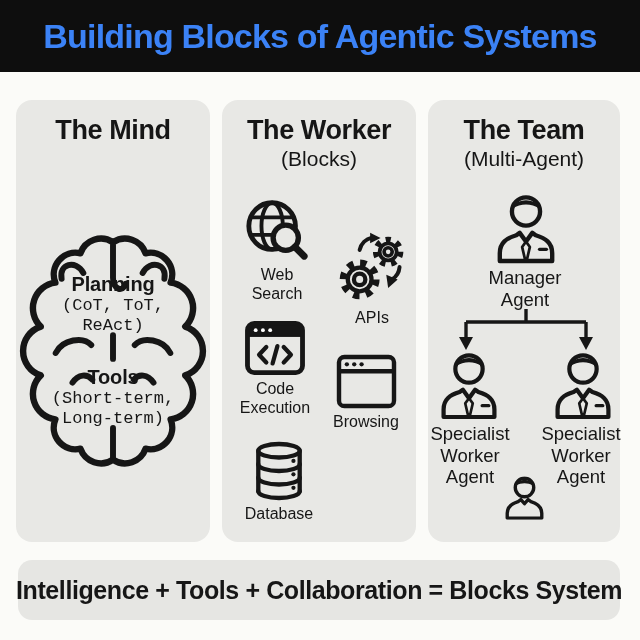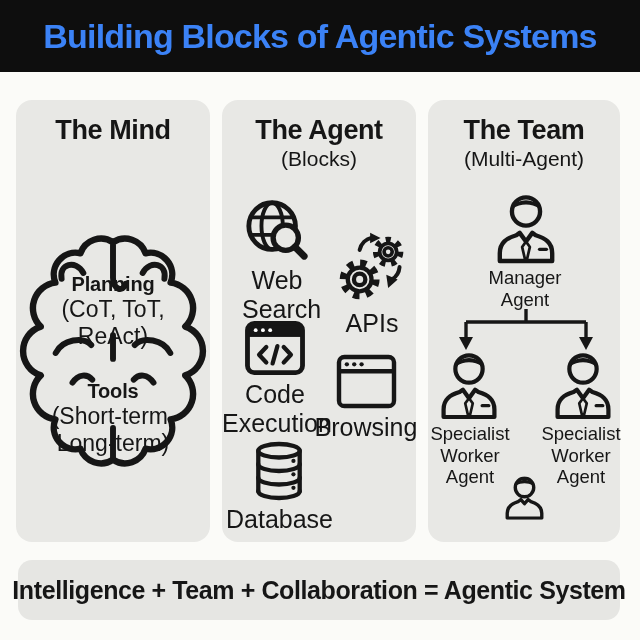--- a/index.html
+++ b/index.html
@@ -34,29 +34,29 @@
     margin:15px 0 0; text-align:center;
     font-size:27px; font-weight:bold; letter-spacing:-0.4px;
   }
   .subtitle { text-align:center; font-size:21px; margin-top:1px; }
 
   .icon { position:absolute; }
   svg { display:block; overflow:visible; }
 
   .tool-label, .agent-label {
     position:absolute; text-align:center;
-    font-size:25px; line-height:1.17;
+    font-size:16px; line-height:1.17;
   }
   .agent-label { font-size:18.5px; }
 
   
   .brain-wrap { position:absolute; left:13px; top:131px; width:168px; height:240px; }
   .brain-text { position:absolute; left:0; top:42px; width:100%; text-align:center; }
   .bt-bold { font-size:20px; font-weight:bold; letter-spacing:-0.2px; }
-  .bt-sub  { font-size:23px; line-height:1.18; }
+  .bt-sub  { font-size:17px; line-height:1.18;font-family:Liberation Mono, monospace; }
   .bt-mem  { margin-top:30px; }
   .bt-mem-sub { width:142px; margin:0 auto; }
 
   
   .banner {
     position:absolute; left:18px; top:560px; width:602px; height:60px;
     background:#e6e6e3; border-radius:14px;
     display:flex; align-items:center; justify-content:center;
   }
   .banner span {
@@ -117,21 +117,21 @@
       <div class="brain-text">
         <div class="bt-bold">Planning</div>
         <div class="bt-sub">(CoT, ToT, ReAct)</div>
         <div class="bt-bold bt-mem">Tools</div>
         <div class="bt-sub bt-mem-sub">(Short-term, Long-term)</div>
       </div>
     </div>
   </section>
 
   <section class="card card-hands">
-    <h2>The Agent</h2>
+    <h2>The Worker</h2>
     <div class="subtitle">(Blocks)</div>
 
     <svg class="icon" style="left:21px; top:96px" width="68" height="68" viewBox="0 0 70 70">
       <g fill="none" stroke="#161616" stroke-linecap="round">
         <circle cx="30" cy="31" r="24" stroke-width="5"></circle>
         <ellipse cx="30" cy="31" rx="11" ry="24" stroke-width="4"></ellipse>
         <line x1="8.5" y1="22" x2="51.5" y2="22" stroke-width="4"></line>
         <line x1="8.5" y1="40" x2="51.5" y2="40" stroke-width="4"></line>
         <circle cx="44" cy="43" r="13" fill="#e8e8e5" stroke-width="5.5"></circle>
         <line x1="53.5" y1="52.5" x2="63" y2="62" stroke-width="7"></line>
@@ -223,16 +223,16 @@
 
     <div class="agent-label" style="left:-3px; top:323px; width:90px">Specialist Worker Agent</div>
     <div class="agent-label" style="left:108px; top:323px; width:90px">Specialist Worker Agent</div>
 
     <svg class="icon" style="left:74px; top:372px" width="45" height="52" viewBox="0 0 56 54">
         <use href="#person-simple"></use>
       </svg>
   </section>
 
   <footer class="banner">
-    <span>Intelligence + Team + Collaboration = Agentic System</span>
+    <span>Intelligence + Tools + Collaboration = Blocks System</span>
   </footer>
 
 </div>
 
 </body></html>

